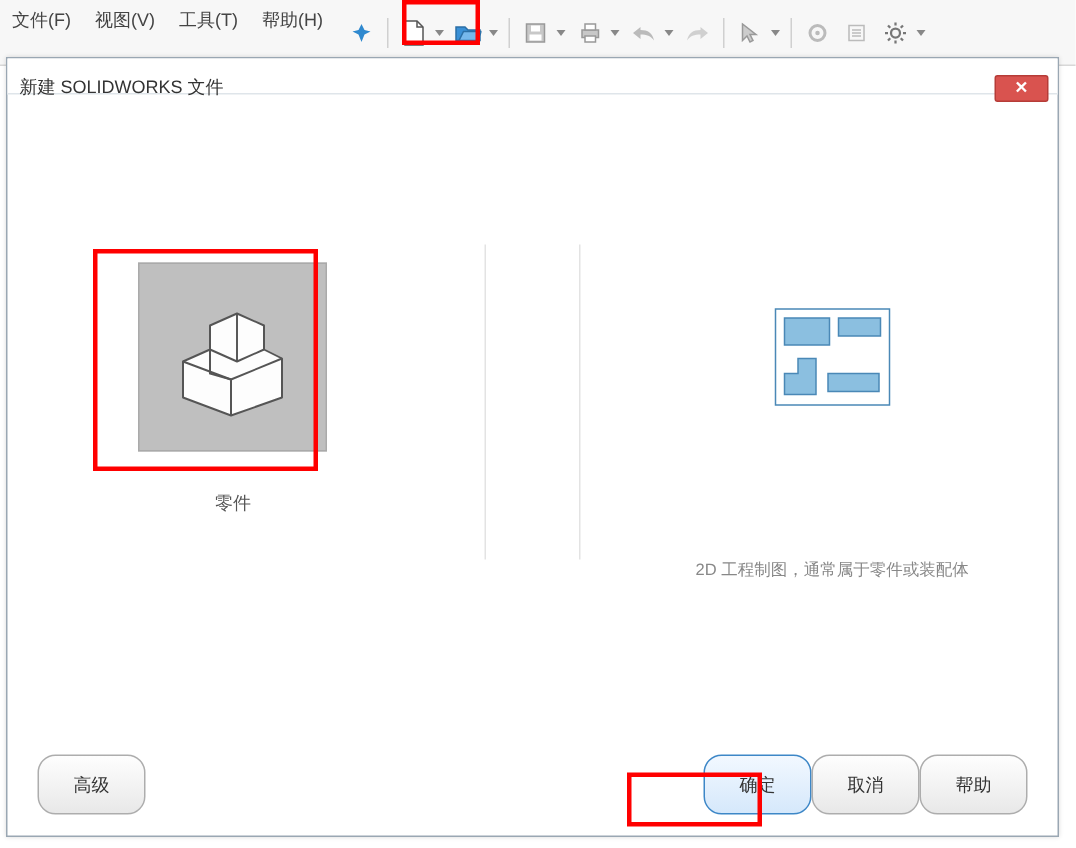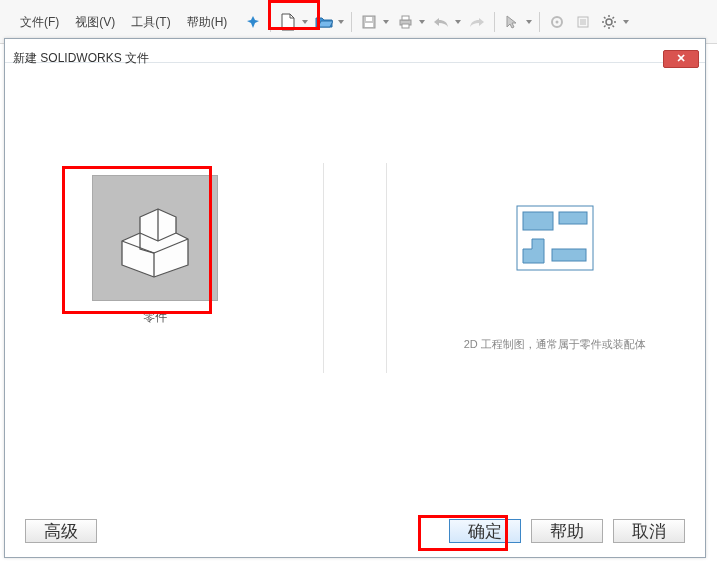--- a/index.html
+++ b/index.html
@@ -11,22 +11,21 @@
     height: 565px;
     overflow: hidden;
     position: relative;
   }
   
   .menubar {
     height: 44px;
     background: #f7f7f7;
     border-bottom: 1px solid #d8d8d8;
     display: flex;
-    align-items: center;
-    padding: 0 12px;
+    padding: 0 0;
     color: #444;
     position: relative;
   }
   .menu-item {
     padding: 0 8px;
     line-height: 26px;
     cursor: default;
   }
   .toolbar-icons {
     display: flex;
@@ -92,21 +91,21 @@
     position:absolute;
     top: 110px; left: 0; right:0;
     display:flex;
     justify-content: space-around;
     padding: 0 14px;
   }
   .option {
     width: 210px;
     text-align:center;
     display:flex; flex-direction:column; align-items:center;
-    gap: 0;
+    gap: 18px;
   }
   .option .thumb {
     width: 130px; height: 130px;
     background:#fff;
     display:flex; align-items:center; justify-content:center;
     position:relative;
   }
   .thumb-inner {
     width: 98px; height: 98px;
     display:flex; align-items:center; justify-content:center;
@@ -141,35 +140,35 @@
   .wm-cn { font-size:26px; font-weight:bold; color:#2f89cf; letter-spacing:2px; }
   .wm-en { font-size:11px; color:#2f89cf; letter-spacing:1px; margin-top:2px; }
   
   .dlg-buttons {
     position:absolute;
     left:0; right:0; bottom: 14px;
     display:flex; align-items:center;
     padding: 0 20px;
   }
   .btn {
-    min-width: 72px; height: 24px;
+    min-width: 72px; height: 40px;
     border: 1px solid #adadad;
     background: linear-gradient(#fefefe,#e8e8e8);
-    border-radius: 0;
+    border-radius: 12px;
     display:flex; align-items:center; justify-content:center;
-    color:#333; font-size:17px;
+    color:#333; font-size:12px;
     padding: 0 12px;
     cursor: default;
   }
   .btn.primary {
     border-color:#3d87c7;
     background: linear-gradient(#f2f8ff,#d5e8fb);
   }
   .spacer { flex:1; }
-  .btns-right { display:flex; gap:10px; }
+  .btns-right { display:flex; }
   .hl-red-ok {
     position:absolute;
     border:3px solid #ff0000;
     left: 413px; bottom: 6px;
     width: 90px; height: 36px;
     pointer-events:none;
   }
 </style>
 </head>
 <body>
@@ -348,20 +347,20 @@
     </div>
 
     <div class="hl-red-part"></div>
 
 
     <div class="dlg-buttons">
       <div class="btn">高级</div>
       <div class="spacer"></div>
       <div class="btns-right">
         <div class="btn primary">确定</div>
+        <div class="btn">取消</div>
         <div class="btn">帮助</div>
-        <div class="btn">取消</div>
       </div>
     </div>
 
     <div class="hl-red-ok"></div>
   </div>
 </div>
 
 </body></html>

